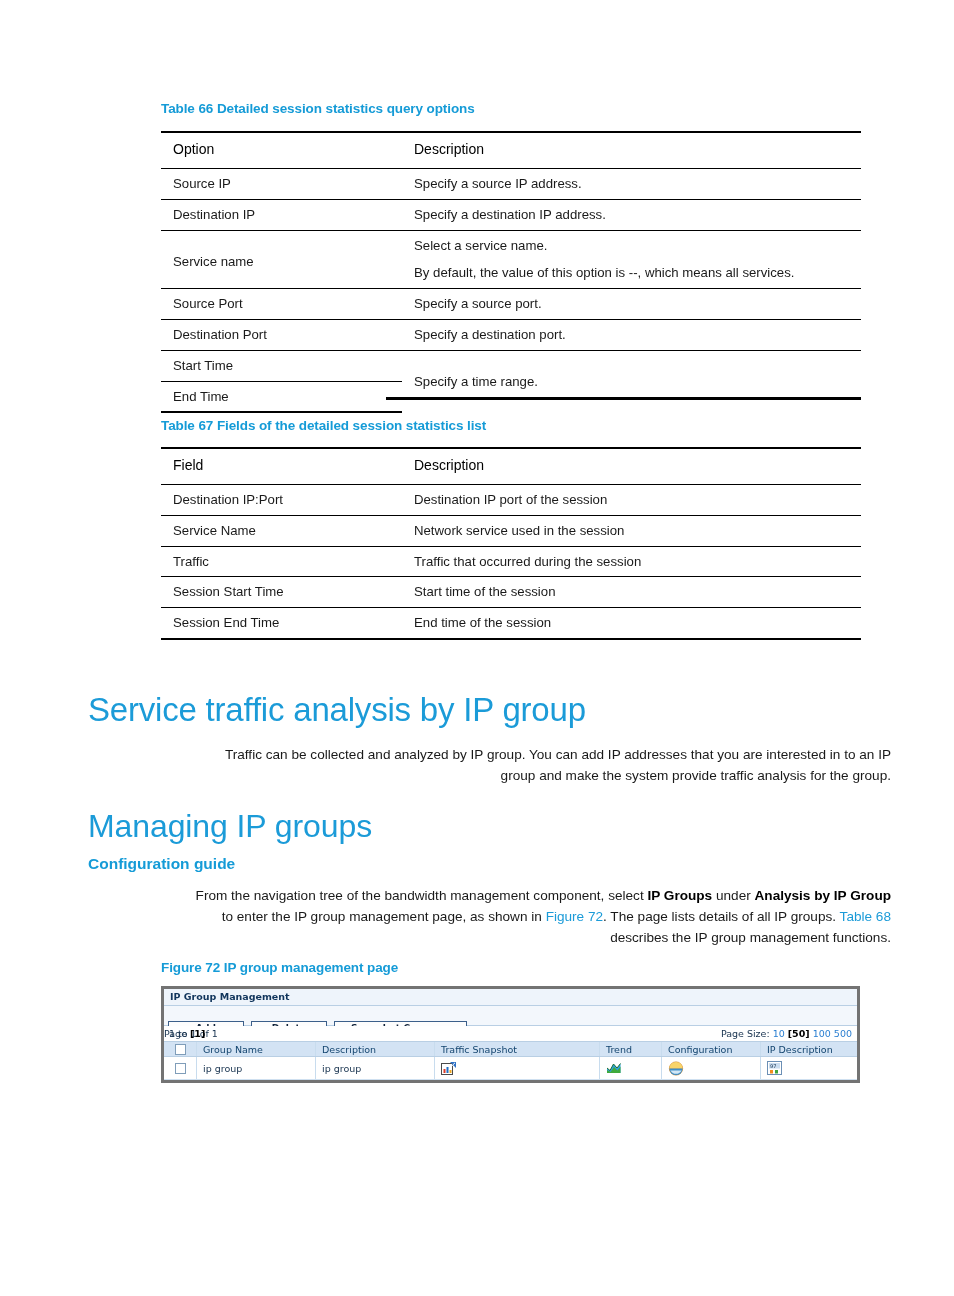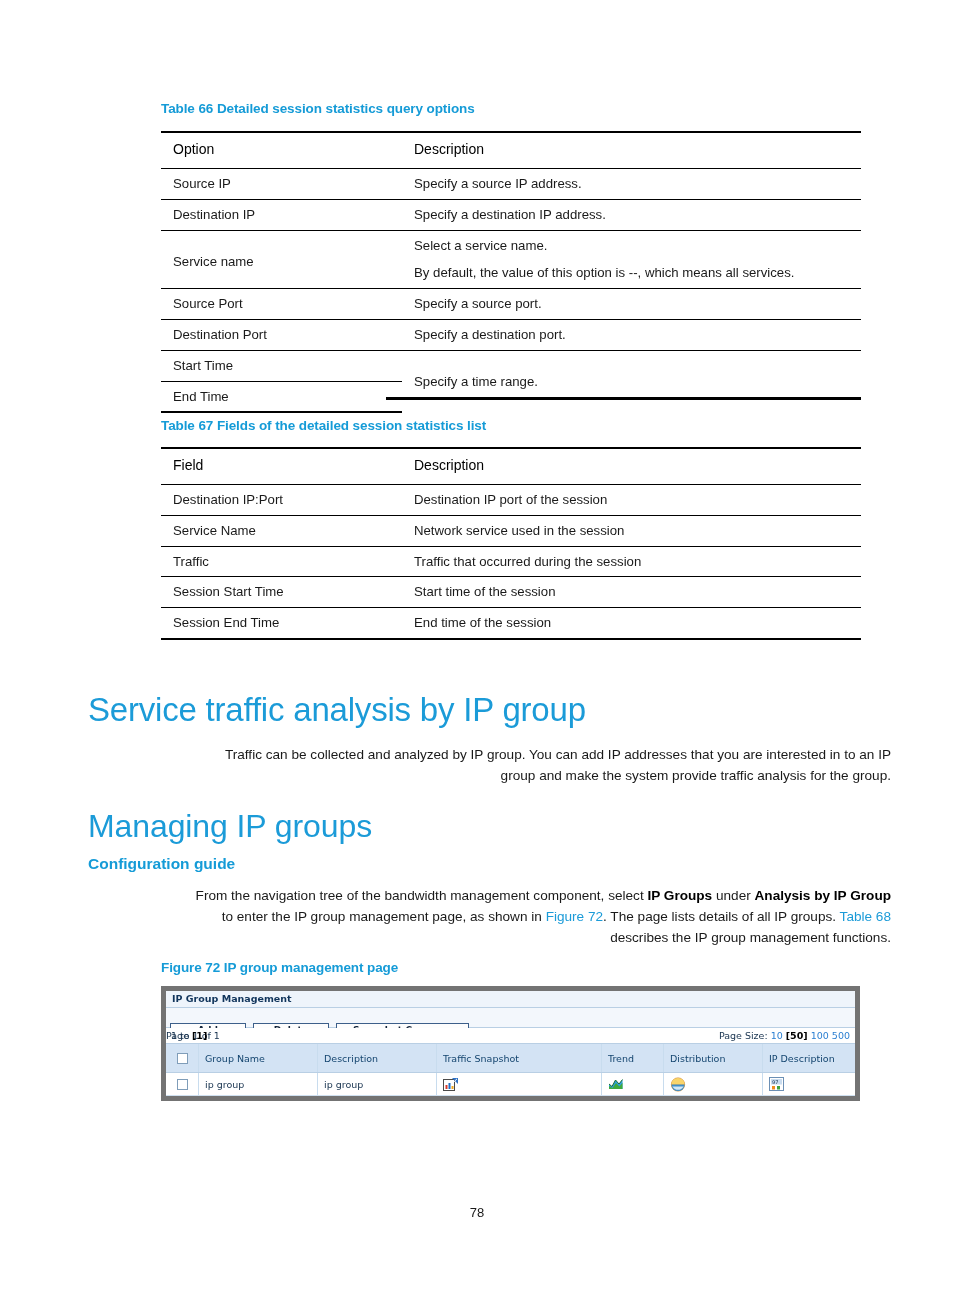--- a/index.html
+++ b/index.html
@@ -99,21 +99,21 @@
   }
   .body-p b { font-weight: bold; color: #000; }
   .xref { color: #1b9bd8; }
 
   
   .fig {
     position: absolute;
     left: 161px;
     top: 986px;
     width: 699px;
-    border: 5px solid #737373;
+    border: 3px solid #737373;
     background: #1d4ed8;
     font-family: "DejaVu Sans", sans-serif;
     font-size: 9.5px;
     color: #16324f;
     box-sizing: border-box;
   }
   .fig-title {
     height: 16px;
     line-height: 16px;
     padding-left: 6px;
@@ -167,21 +167,21 @@
   .lnk { color: #2b7fd1; }
 
   .fig-table { width: 100%; border-collapse: collapse; table-layout: fixed; }
   .fig-table th, .fig-table td {
     font-size: 9.5px;
     font-weight: normal;
     text-align: left;
     padding: 0 0 0 6px;
     color: #17324e;
     border-right: 1px solid #c8dcee;
-    height: 28px;
+    height: 14px;
     vertical-align: middle;
     overflow: hidden;
   }
   .fig-table thead th {
     background: #d3e3f4;
     border-bottom: 1px solid #b9cfe4;
     color: #14456f;
   }
   .fig-table tbody td {
     background: #ffffff;
@@ -332,21 +332,21 @@
     <table class="fig-table">
       <thead>
         <tr>
           <th class="c-chk">
             <span class="chk"></span>
           </th>
           <th class="c-name">Group Name</th>
           <th class="c-desc">Description</th>
           <th class="c-snap">Traffic Snapshot</th>
           <th class="c-trend">Trend</th>
-          <th class="c-dist">Distribution</th>
+          <th class="c-dist">Configuration</th>
           <th class="c-ipm">IP Description</th>
         </tr>
       </thead>
       <tbody>
         <tr>
           <td class="c-chk">
             <span class="chk"></span>
           </td>
           <td class="c-name">ip group</td>
           <td class="c-desc">ip group</td>
@@ -386,15 +386,14 @@
               <text x="3" y="6.6" font-size="5" font-family="DejaVu Sans, sans-serif" fill="#17324e">97</text>
               <rect x="3" y="9" width="3" height="3.5" fill="#f28c1e"></rect>
               <rect x="8" y="9" width="3" height="3.5" fill="#3fa43c"></rect>
             </svg>
           </td>
         </tr>
       </tbody>
     </table>
   </div>
 
-  <div class="pagenum">78</div>
 
 </div>
 
 </body></html>

